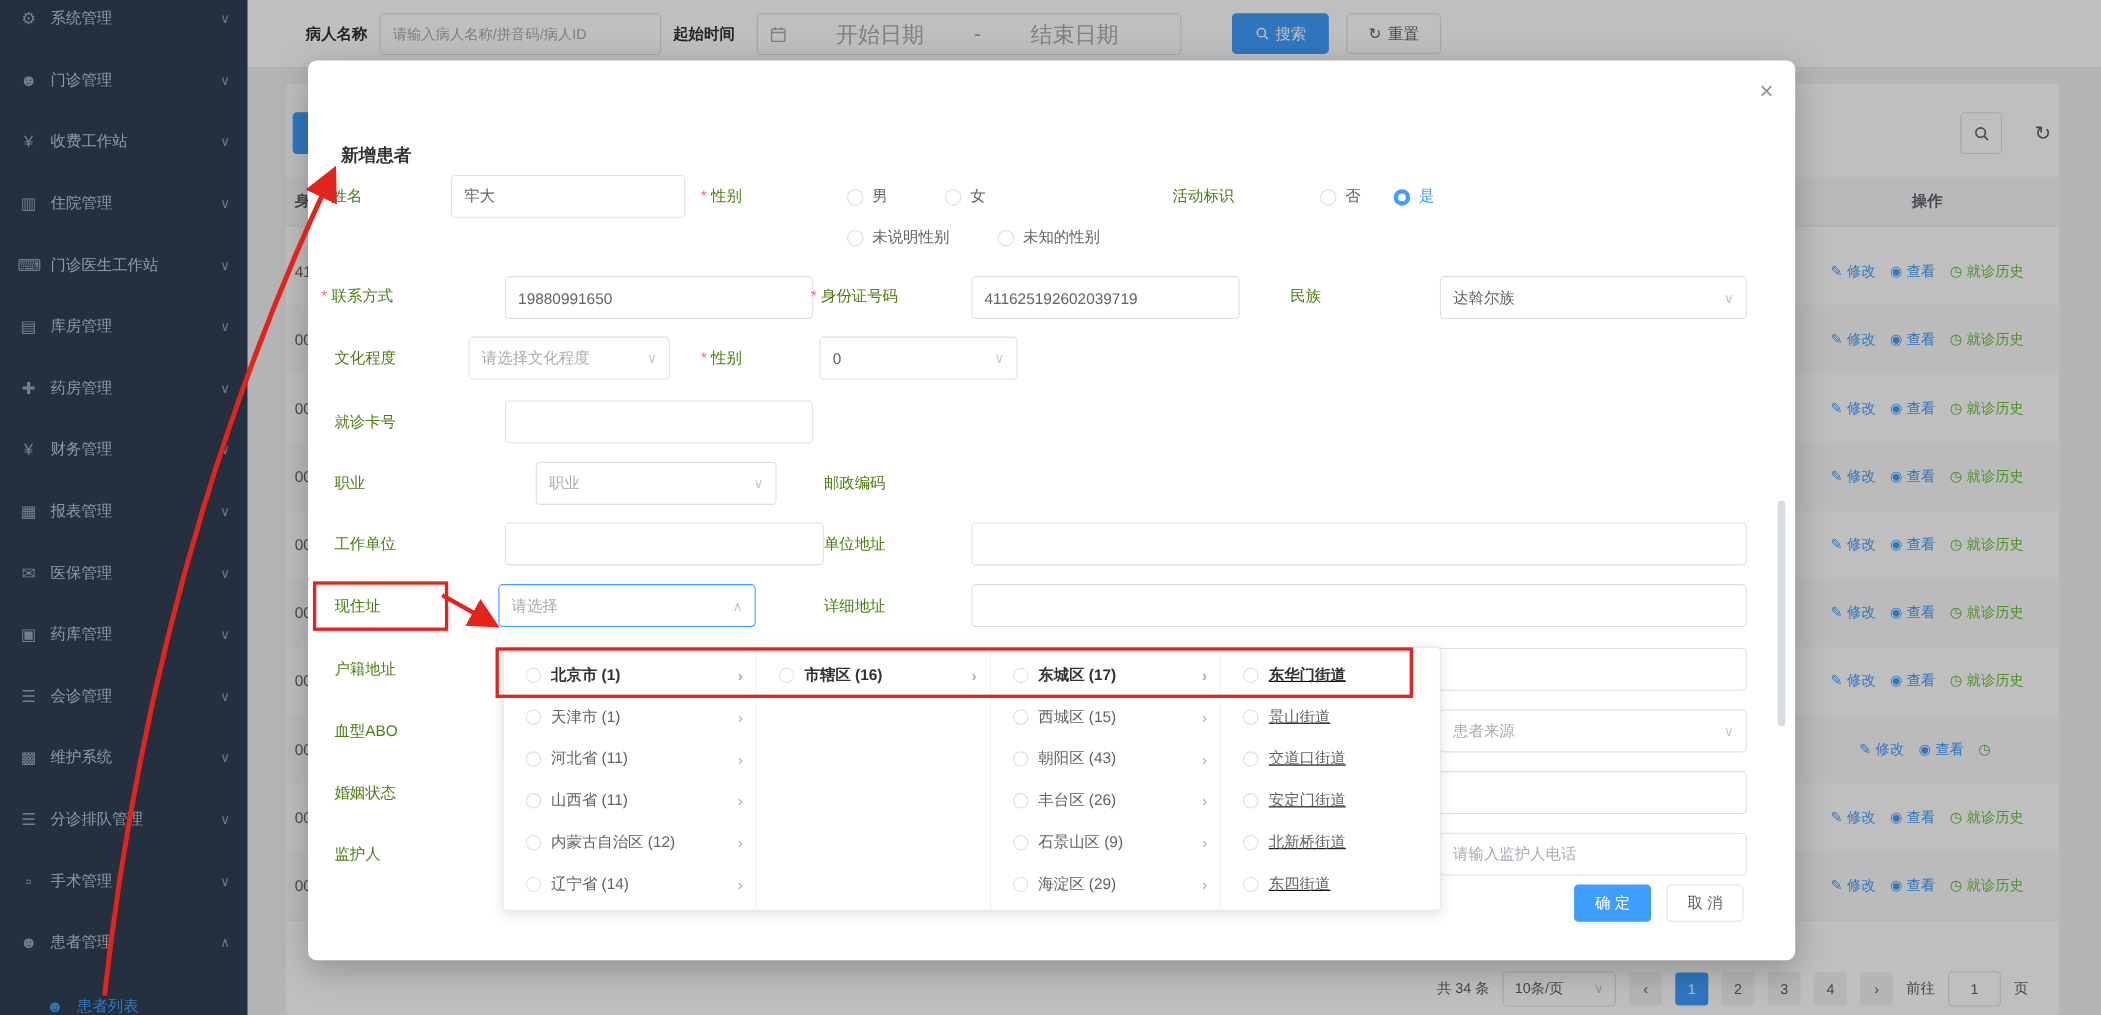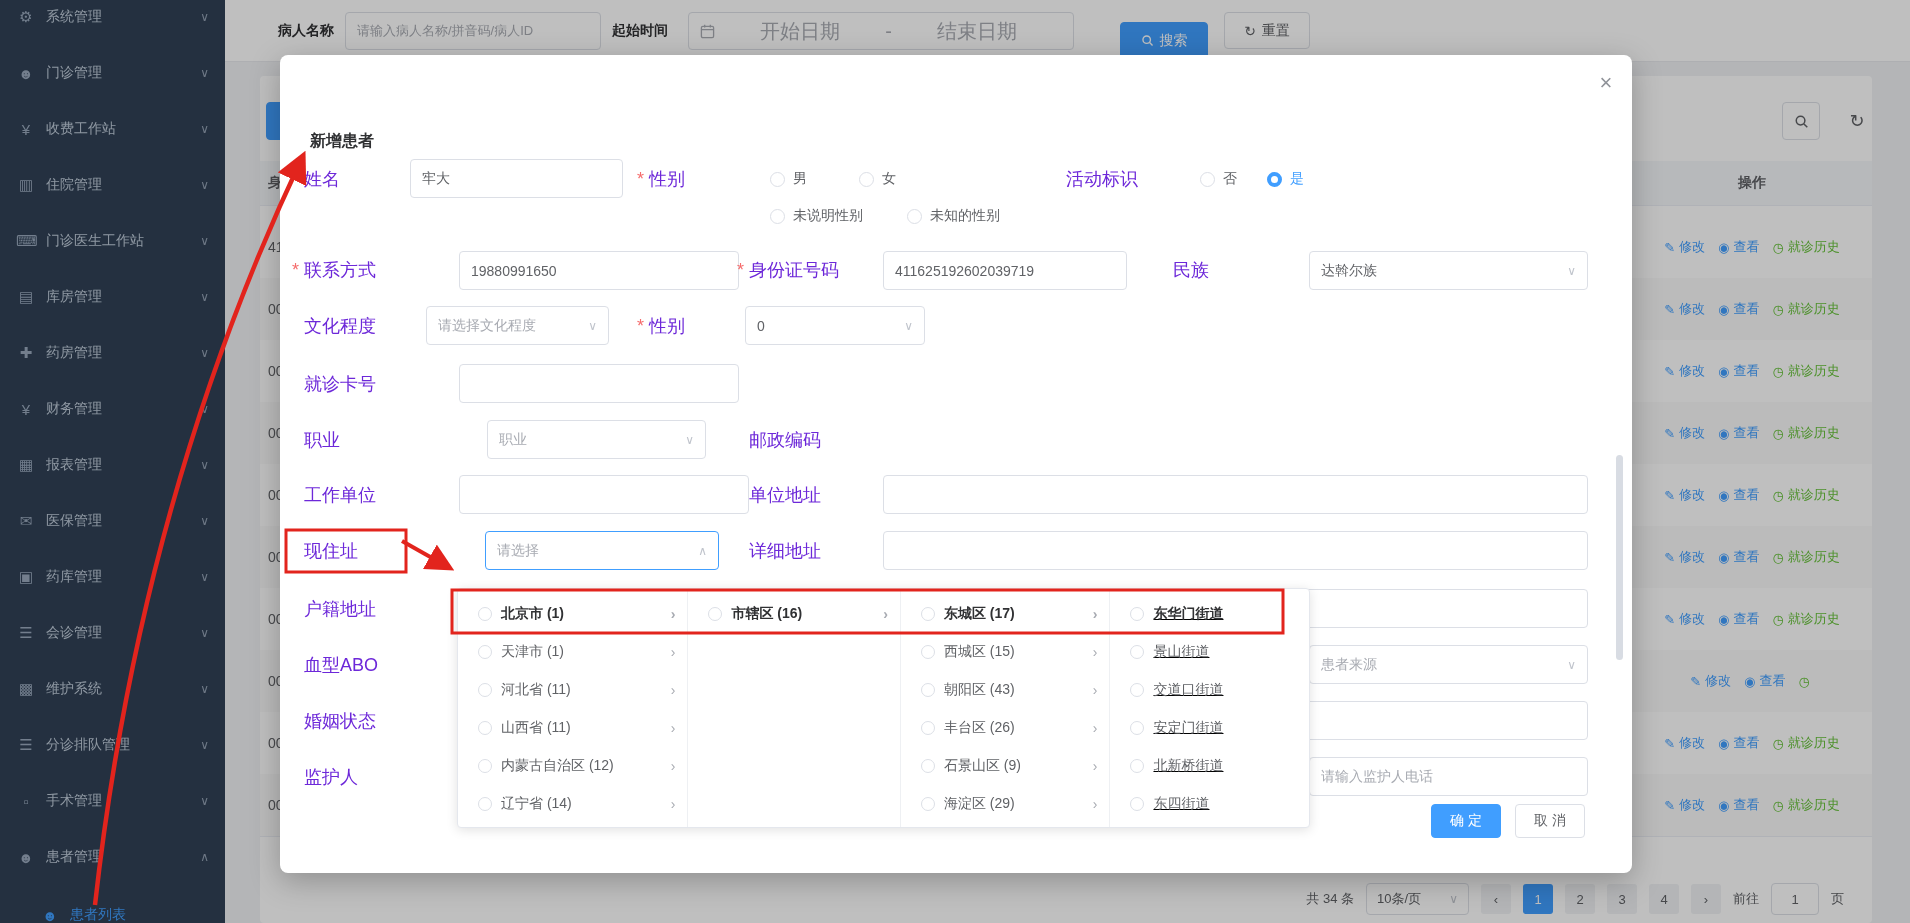--- a/index.html
+++ b/index.html
@@ -46,25 +46,25 @@
           padding:0 10px;box-sizing:border-box;background:#fff;}
   .goto{width:46px;height:30px;border:1px solid #dcdfe6;border-radius:4px;display:flex;align-items:center;
         justify-content:center;background:#fff;}
   
   .mask{position:absolute;left:0;top:0;width:1910px;height:923px;background:rgba(0,0,0,.25);z-index:10;}
   .modal{position:absolute;left:280px;top:55px;width:1352px;height:818px;background:#fff;border-radius:8px;
          box-shadow:0 8px 30px rgba(0,0,0,.25);z-index:20;}
   .m-title{position:absolute;left:30px;top:76px;font-size:16px;font-weight:bold;color:#303133;}
   .m-close{position:absolute;left:1312px;top:14px;width:28px;height:28px;display:flex;align-items:center;
            justify-content:center;color:#909399;font-size:22px;cursor:pointer;}
-  .lbl{position:absolute;transform:translateY(-50%);font-size:18px;color:#6d28d9;white-space:nowrap;}
+  .lbl{position:absolute;transform:translateY(-50%);font-size:14px;color:#4d7c0f;white-space:nowrap;}
   .req::before{content:"* ";color:#f56c6c;}
   .mbox{position:absolute;height:39px;border:1px solid #dcdfe6;border-radius:4px;background:#fff;display:flex;
         align-items:center;padding:0 11px;box-sizing:border-box;font-size:14px;color:#606266;white-space:nowrap;overflow:hidden;}
-  .mbox.focus{border-color:#409eff;margin-left:32px;}
+  .mbox.focus{border-color:#409eff;}
   .radio{position:absolute;transform:translateY(-50%);display:flex;align-items:center;gap:8px;font-size:14px;color:#606266;cursor:pointer;white-space:nowrap;}
   .rdot{width:15px;height:15px;border:1px solid #dcdfe6;border-radius:50%;background:#fff;box-sizing:border-box;flex:none;}
   .radio.on{color:#409eff;}
   .radio.on .rdot{border:4.5px solid #409eff;}
   .m-scroll{position:absolute;left:1336px;top:400px;width:7px;height:205px;background:#d8dce3;border-radius:4px;}
   
   .cas{position:absolute;left:177px;top:533px;width:853px;height:240px;background:#fff;border:1px solid #e4e7ed;
        border-radius:4px;box-shadow:0 2px 12px rgba(0,0,0,.12);display:flex;z-index:5;box-sizing:border-box;overflow:hidden;}
   .cas-col{padding:6px 0;border-right:1px solid #eef0f3;box-sizing:border-box;height:100%;}
   .cas-col:last-child{border-right:none;text-decoration:underline;}
@@ -180,21 +180,21 @@
           <rect x="1.5" y="2.5" width="13" height="12" rx="1.5" fill="none" stroke="#a8abb2" stroke-width="1.4"></rect>
           <line x1="1.5" y1="6" x2="14.5" y2="6" stroke="#a8abb2" stroke-width="1.4"></line>
           <line x1="5" y1="0.8" x2="5" y2="3.6" stroke="#a8abb2" stroke-width="1.4"></line>
           <line x1="11" y1="0.8" x2="11" y2="3.6" stroke="#a8abb2" stroke-width="1.4"></line>
         </svg>
       </span>
     <span class="ph" style="flex:1;text-align:center">开始日期</span>
     <span class="ph">-</span>
     <span class="ph" style="flex:1;text-align:center">结束日期</span>
   </div>
-  <div class="btn primary" style="left:1120px;top:22px;width:88px;height:37px">
+  <div class="btn primary" style="left:1120px;top:12px;width:88px;height:37px">
     <span class="mini-ico">
         <svg width="13" height="13" viewBox="0 0 16 16">
           <circle cx="7" cy="7" r="4.6" fill="none" stroke="#ffffff" stroke-width="1.7"></circle>
           <line x1="10.6" y1="10.6" x2="14.2" y2="14.2" stroke="#ffffff" stroke-width="1.7"></line>
         </svg>
       </span>
     <span>搜索</span>
   </div>
   <div class="btn plain" style="left:1224px;top:12px;width:86px;height:37px">
     <span>↻</span>

